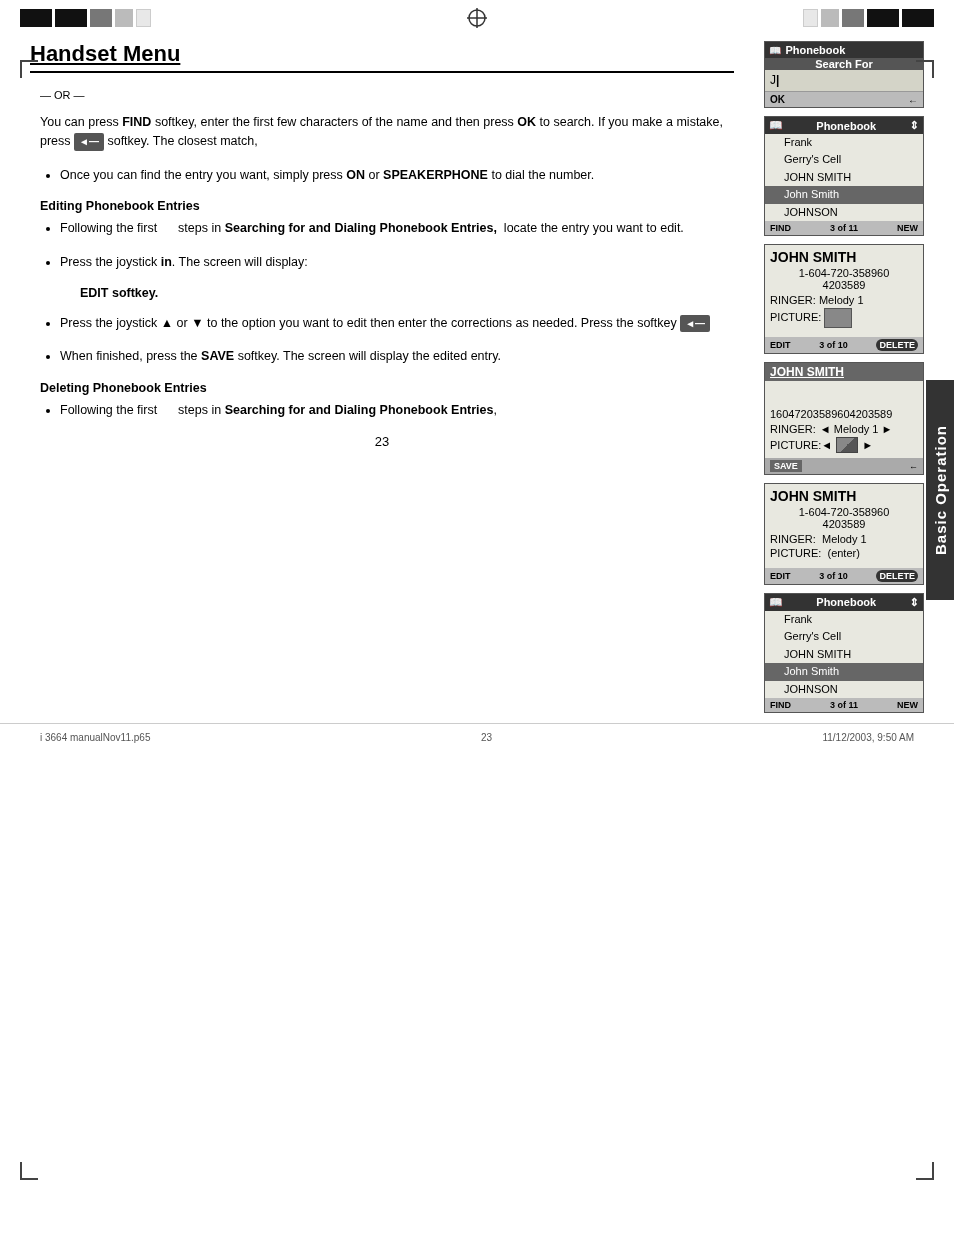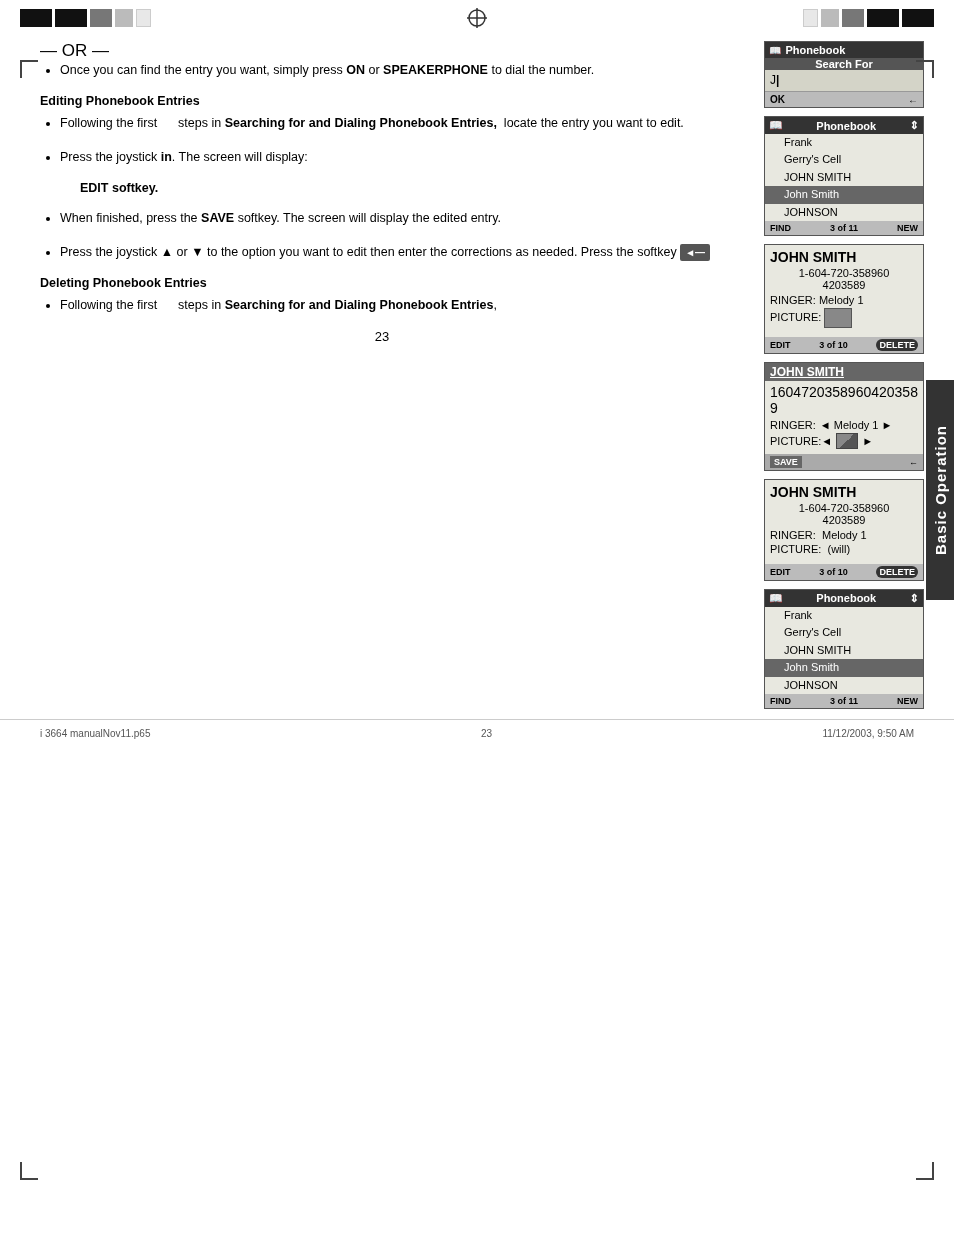--- a/index.html
+++ b/index.html
@@ -45,21 +45,22 @@
     .section-title {
       font-size: 22px;
       font-weight: bold;
       border-bottom: 2px solid #000;
       padding-bottom: 4px;
       margin-bottom: 16px;
       text-decoration: underline;
     }
 
     .or-line {
-      font-size: 17px;
+      font-size: 11px;
+      margin-bottom: 12px;
       padding-left: 10px;
     }
 
     .paragraph {
       font-size: 12.5px;
       line-height: 1.55;
       margin-bottom: 14px;
       padding-left: 10px;
     }
     .paragraph strong { font-weight: bold; }
@@ -249,23 +250,24 @@
       color: #fff;
       font-size: 12px;
       font-weight: bold;
       padding: 2px 5px;
       text-decoration: underline;
     }
     .screen-edit-body {
       padding: 3px 5px;
     }
     .screen-edit-number {
-      font-size: 14px;
+      font-size: 11px;
       margin-bottom: 3px;
       word-break: break-all;
+      margin-top: 24px;
     }
     .screen-edit-row {
       font-size: 11px;
       margin-bottom: 2px;
       display: flex;
       align-items: center;
       gap: 4px;
     }
     .screen-edit-footer {
       display: flex;
@@ -388,23 +390,27 @@
     <div class="deco-block pb-med" style="width:22px;"></div>
     <div class="deco-block pb-dark" style="width:32px;"></div>
     <div class="deco-block pb-dark" style="width:32px;"></div>
   </div>
 </div>
 
 <div class="page-content">
 
   <div class="left-col">
 
+    <h1 class="section-title">Handset Menu</h1>
 
     <p class="or-line">— OR —</p>
 
+    <p class="paragraph">
+      You can press <strong>FIND</strong> softkey, enter the first few characters of the name and then press <strong>OK</strong> to search. If you make a mistake, press <span class="backspace-icon">◄—</span> softkey. The closest match,
+    </p>
 
     <ul class="bullet-section">
       <li class="bullet-item">
         Once you can find the entry you want, simply press <strong>ON</strong> or <strong>SPEAKERPHONE</strong> to dial the number.
       </li>
     </ul>
 
     <p class="sub-heading">Editing Phonebook Entries</p>
 
     <ul class="bullet-section">
@@ -418,27 +424,27 @@
         Press the joystick <strong>in</strong>. The screen will display:
       </li>
     </ul>
 
     <div class="edit-softkey">
       <strong>EDIT softkey.</strong>
     </div>
 
     <ul class="bullet-section">
       <li class="bullet-item">
-        When finished, press the <strong>SAVE</strong> softkey. The screen will display the edited entry.
+        Press the joystick ▲ or ▼ to the option you want to edit then enter the corrections as needed. Press the softkey <span class="backspace-icon">◄—</span>
       </li>
     </ul>
 
     <ul class="bullet-section">
       <li class="bullet-item">
-        Press the joystick ▲ or ▼ to the option you want to edit then enter the corrections as needed. Press the softkey <span class="backspace-icon">◄—</span>
+        When finished, press the <strong>SAVE</strong> softkey. The screen will display the edited entry.
       </li>
     </ul>
 
     <p class="sub-heading">Deleting Phonebook Entries</p>
 
     <ul class="bullet-section">
       <li class="bullet-item">
         Following the first &nbsp;&nbsp;&nbsp;&nbsp; steps in <strong>Searching for and Dialing Phonebook Entries</strong>,
       </li>
     </ul>
@@ -530,21 +536,21 @@
         <div class="screen-detail-number">
           <span>1-604-720-358960</span><br>
           <span>4203589</span>
         </div>
         <div class="screen-detail-row">
           <span>RINGER:</span>&nbsp;
           <span>Melody 1</span>
         </div>
         <div class="screen-detail-row">
           <span>PICTURE:</span>&nbsp;
-          <span>(will)</span>
+          <span>(enter)</span>
         </div>
       </div>
       <div class="screen-detail-footer">
         <span>EDIT</span>
         <span>3 of 10</span>
         <span class="footer-delete">DELETE</span>
       </div>
     </div>
 
     <div class="phone-screen screen-list">

